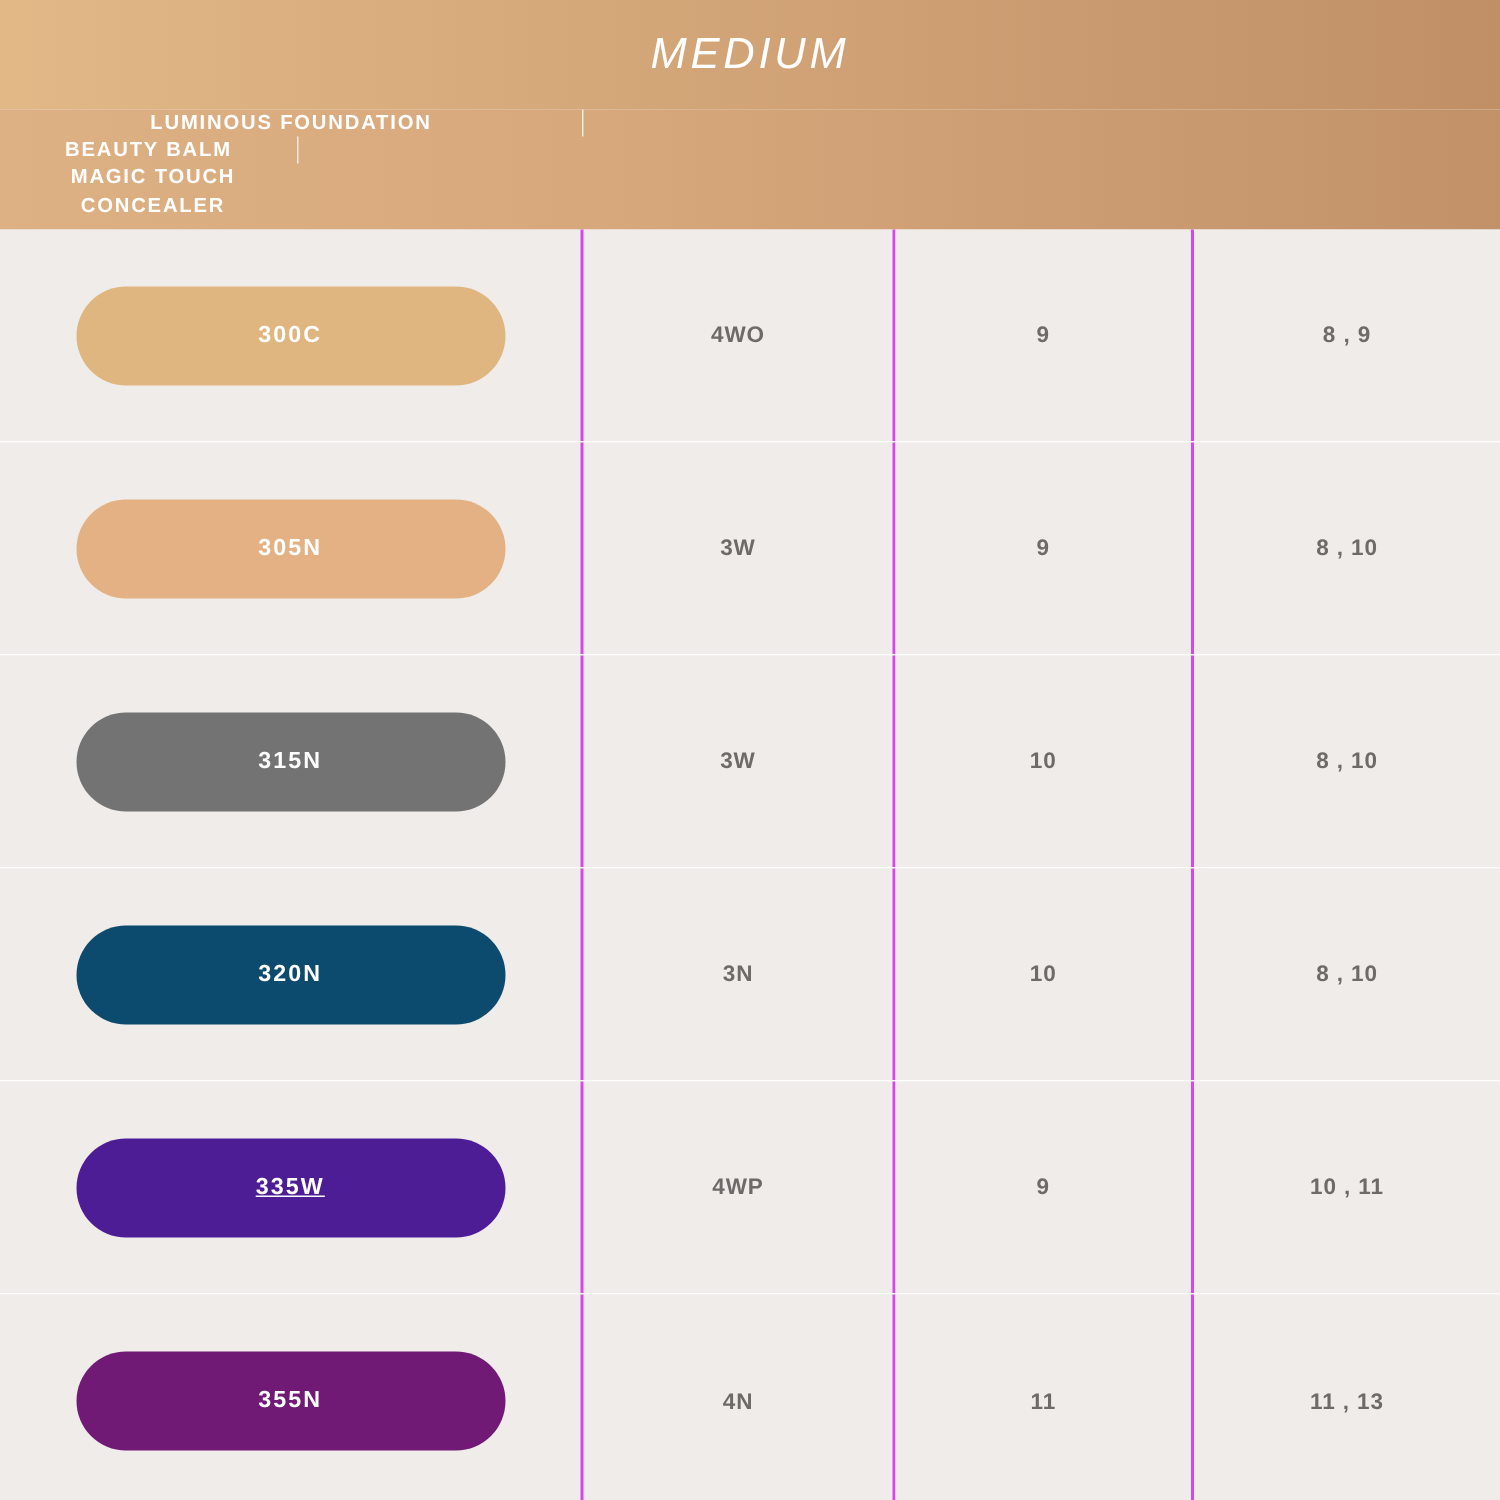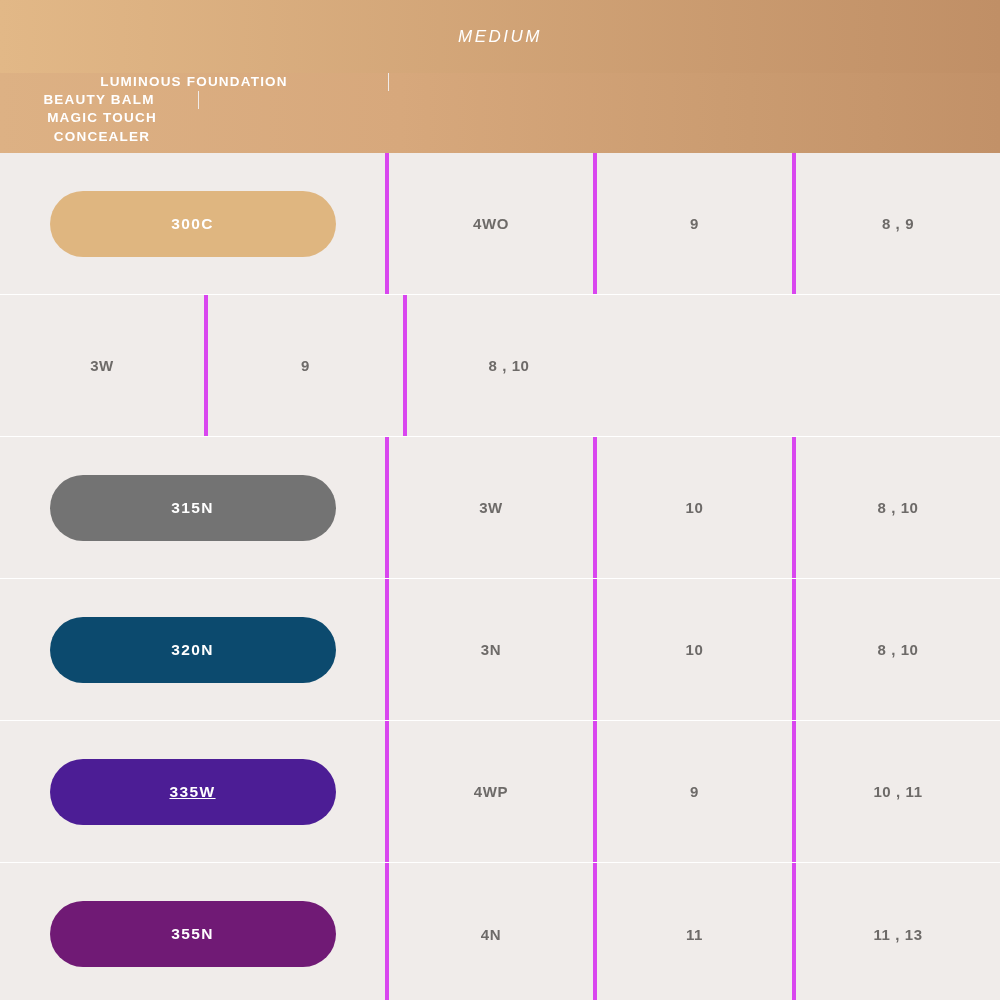--- a/index.html
+++ b/index.html
@@ -26,21 +26,21 @@
     height: 73px;
     width: 100%;
     background: linear-gradient(90deg, #e2b887 0%, #d9a877 38%, #cb9a6e 72%, #c08f66 100%);
     display: flex;
     align-items: center;
     justify-content: center;
     box-sizing: border-box;
   }
   .title-bar .title-text {
     color: #ffffff;
-    font-size: 17px;
+    font-size: 29px;
     font-style: italic;
     letter-spacing: 2.5px;
     font-weight: 400;
   }
 
   
   .header-row {
     display: flex;
     width: 100%;
     height: 80px;
@@ -78,21 +78,21 @@
     height: 142px;
     box-sizing: border-box;
     border-bottom: 1px solid #ffffff;
   }
   .row:last-child { border-bottom: none; }
   .cell {
     display: flex;
     align-items: center;
     justify-content: center;
     box-sizing: border-box;
-    border-right: 4px solid #d946ef;
+    border-right: 2px solid #d946ef;
     background: #f0ecea;
     color: #6d6a68;
     font-size: 15px;
     font-weight: bold;
     letter-spacing: 0.6px;
   }
   .cell:last-child { border-right: none; }
 
   .swatch-cell {
     position: relative;
@@ -132,20 +132,25 @@
         <div class="swatch" style="background: rgb(223, 182, 128);">
           <span>300C</span>
         </div>
       </div>
       <div class="cell col-1">4WO</div>
       <div class="cell col-2">9</div>
       <div class="cell col-3">8 , 9</div>
     </div>
 
     <div class="row">
+      <div class="cell swatch-cell col-0">
+        <div class="swatch" style="background: rgb(227, 177, 131);">
+          <span>305N</span>
+        </div>
+      </div>
       <div class="cell col-1">3W</div>
       <div class="cell col-2">9</div>
       <div class="cell col-3">8 , 10</div>
     </div>
 
     <div class="row">
       <div class="cell swatch-cell col-0">
         <div class="swatch" style="background: #737373;">
           <span>315N</span>
         </div>

